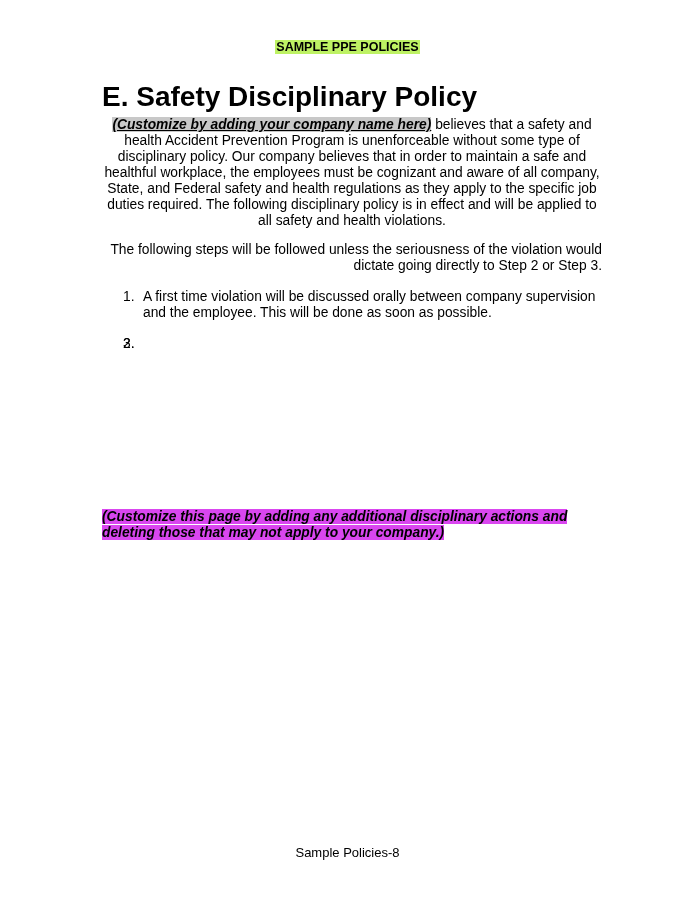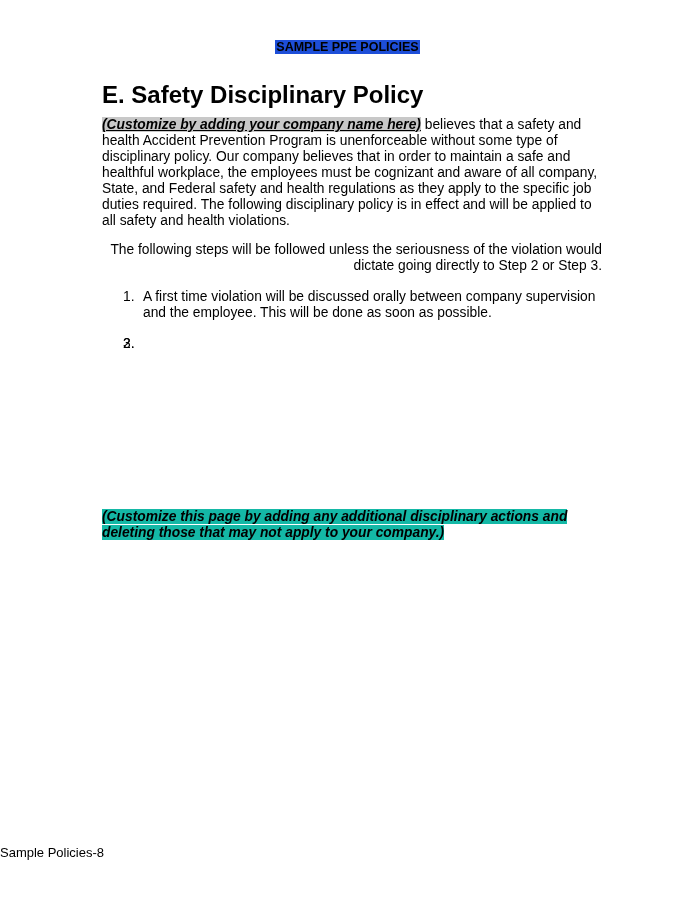--- a/index.html
+++ b/index.html
@@ -4,45 +4,45 @@
 <style>
   html, body { margin: 0; padding: 0; background: #ffffff; }
   body {
     width: 695px; height: 900px; position: relative; overflow: hidden;
     font-family: "Liberation Sans", sans-serif; color: #000;
   }
   .header {
     position: absolute; top: 40px; left: 0; width: 695px; text-align: center;
     font-size: 12.5px; font-weight: bold;
   }
-  .header span { background: #1d4ed8; padding: 0 1px; }
+  .header span { background: #bef264; padding: 0 1px; }
   .title {
     position: absolute; top: 81px; left: 102px;
-    font-size: 24px; font-weight: bold; margin: 0;
+    font-size: 28px; font-weight: bold; margin: 0;
   }
   .body {
     position: absolute; left: 102px; width: 500px;
     font-size: 13.8px; line-height: 16px;
   }
-  .p1 { top: 117px; }
+  .p1 { top: 117px; text-align: center; }
   .p2 { top: 242px; text-align: right; }
   .hl-u { background: #c8c8c8; font-weight: bold; font-style: italic; text-decoration: underline; }
   .list {
     position: absolute; left: 102px; width: 500px; top: 289px;
     font-size: 13.8px; line-height: 16px; margin: 0; padding: 0; list-style: none;
   }
   .list li { position: relative; padding-left: 41px; margin-bottom: 15px; }
   .list li .num { position: absolute; left: 21px; top: 0; }
   .note {
     position: absolute; top: 509px; left: 102px; width: 500px;
     font-size: 13.8px; line-height: 16px; font-weight: bold; font-style: italic;
   }
-  .note span { background: #14b8a6; }
+  .note span { background: #d946ef; }
   .footer {
-    position: absolute; top: 845px; left: 0; width: 695px; text-align: left;
+    position: absolute; top: 845px; left: 0; width: 695px; text-align: center;
     font-size: 13px;
   }
 </style>
 </head>
 <body>
 
 <div class="header">
   <span>SAMPLE PPE POLICIES</span>
 </div>
 

